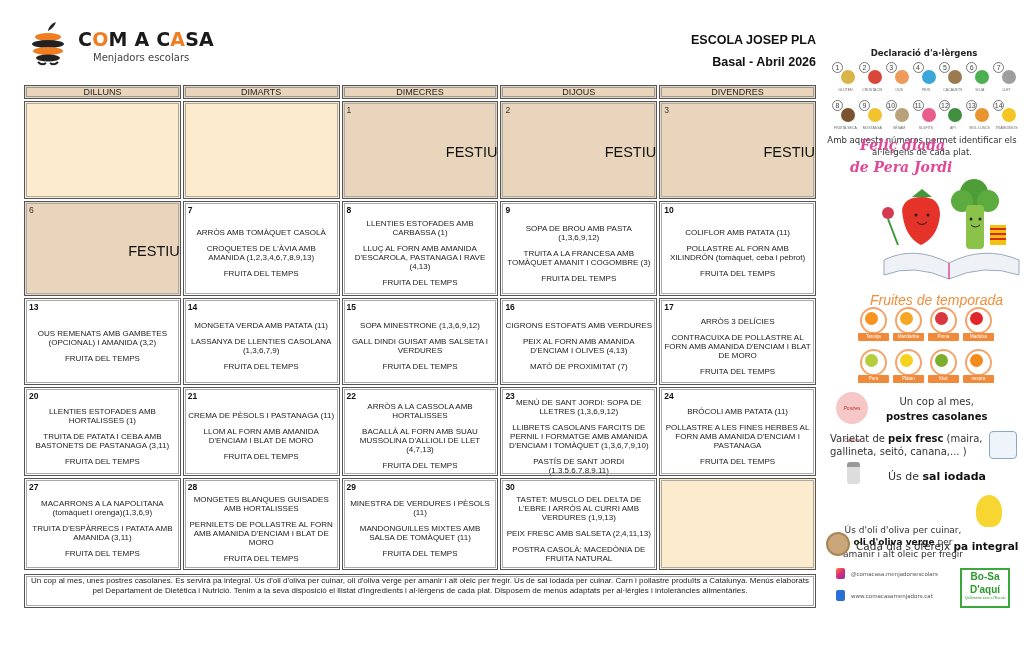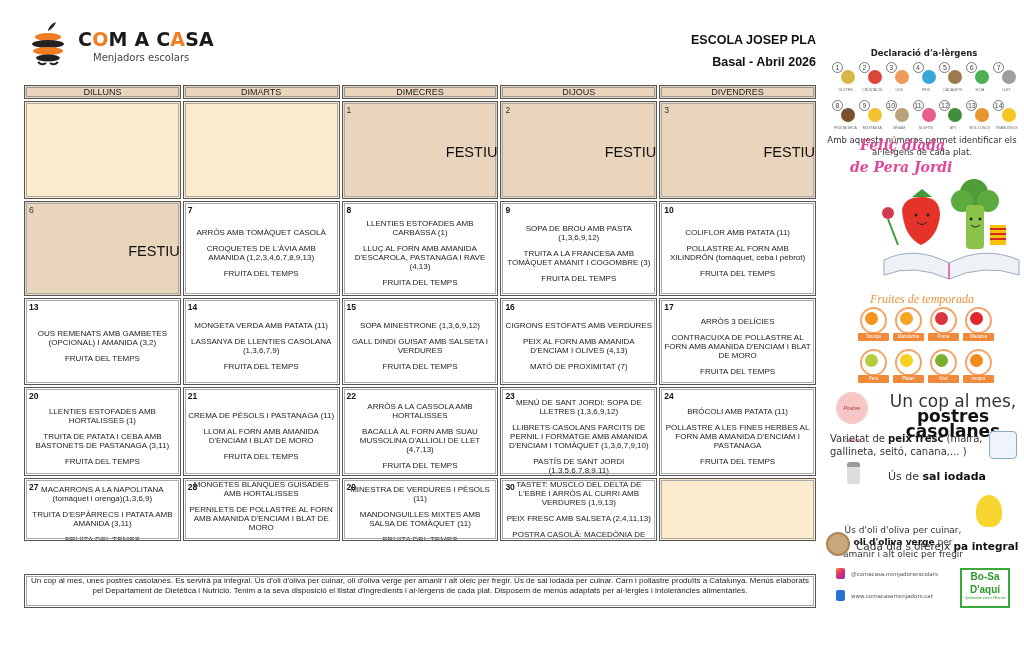--- a/index.html
+++ b/index.html
@@ -15,21 +15,21 @@
 
   
   .school { position: absolute; right: 208px; top: 33px; font-weight: bold; font-size: 12.5px; color: #111; text-align: right; white-space: nowrap; }
   .period { position: absolute; right: 208px; top: 55px; font-weight: bold; font-size: 12.5px; color: #111; text-align: right; white-space: nowrap; }
 
   
   .calendar { position: absolute; left: 24px; top: 85px; width: 792px; }
   .head-row { display: grid; grid-template-columns: repeat(5, 1fr); gap: 2px; height: 14px; margin-bottom: 2px; }
   .head-cell { background: #e9d5bb; border: 1px solid #555; outline: 1px solid #999; outline-offset: -3px; font-size: 9px; text-align: center; line-height: 12px; color: #222; }
   .week { display: grid; grid-template-columns: repeat(5, 1fr); gap: 2px; margin-bottom: 2px; }
-  .w0 { height: 98px; } .w1 { height: 95px; } .w2 { height: 87px; } .w3 { height: 89px; } .w4 { height: 63px; border-radius: 23px; }
+  .w0 { height: 98px; } .w1 { height: 95px; } .w2 { height: 87px; } .w3 { height: 89px; } .w4 { height: 92px; border-radius: 23px; }
   .day { position: relative; border: 1px solid #555; outline: 1px solid #aaa; outline-offset: -3px; background: #fff; overflow: hidden; padding: 3px 4px 2px; }
   .day.empty { background: #fdebcd; }
   .day.holiday { background: #e9d5bb; }
   .day-num { font-size: 8.5px; font-weight: bold; color: #111; line-height: 10px; }
   .holiday .day-num { font-weight: normal; color: #333; }
   .festiu { position: absolute; left: 0; right: 0; top: 44%; text-align: right; font-weight: normal; font-size: 14.5px; color: #111; }
   .dishes { display: flex; flex-direction: column; align-items: center; justify-content: center; height: calc(100% - 12px); gap: 7px; }
   .dish { font-size: 8px; line-height: 9px; text-align: center; color: #222; }
 
   .footnote { position: absolute; left: 24px; top: 574px; width: 792px; height: 34px; border: 1px solid #555; outline: 1px solid #aaa; outline-offset: -3px; font-size: 8px; line-height: 9.5px; text-align: center; padding: 1px 6px; color: #222; }
@@ -40,21 +40,21 @@
   .allergen-grid { position: absolute; left: 8px; top: 18px; width: 188px; display: grid; grid-template-columns: repeat(7, 1fr); row-gap: 4px; }
   .alg { position: relative; height: 34px; text-align: center; }
   .alg .n { position: absolute; left: 0; top: 0; width: 11px; height: 11px; border: 1px solid #777; border-radius: 50%; font-size: 7px; line-height: 10px; background: #fff; color: #444; text-align: center; }
   .alg .ic { position: absolute; left: 9px; top: 8px; width: 14px; height: 14px; border-radius: 50%; }
   .alg .lbl { position: absolute; left: -2px; right: -2px; top: 26px; font-size: 3.5px; color: #666; }
   .allergen-note { position: absolute; left: 0; top: 90px; width: 196px; text-align: center; font-family: "DejaVu Sans", sans-serif; font-size: 8.5px; line-height: 12px; color: #333; }
 
   .sant-jordi { position: absolute; left: 36px; top: 134px; font-family: "DejaVu Serif", serif; font-style: italic; font-weight: bold; font-size: 14px; line-height: 22px; color: #e0489a; }
   .illustration { position: absolute; left: 50px; top: 175px; width: 150px; height: 110px; }
 
-  .fruits-title { position: absolute; left: 46px; top: 292px; font-family: Liberation Serif, serif; font-style: italic; font-size: 12px; color: #f0903c; }
+  .fruits-title { position: absolute; left: 46px; top: 292px; font-family: Liberation Sans, sans-serif; font-style: italic; font-size: 14px; color: #f0903c; }
   .fruit-grid { position: absolute; left: 32px; top: 307px; width: 140px; display: grid; grid-template-columns: repeat(4, 1fr); row-gap: 6px; }
   .fruit { position: relative; height: 36px; }
   .fruit .circ { position: absolute; left: 4px; top: 0; width: 27px; height: 27px; border: 2px solid #f4a46a; border-radius: 50%; background: #fff; }
   .fruit .dot { position: absolute; left: 9px; top: 5px; width: 13px; height: 13px; border-radius: 50%; }
   .fruit .tag { position: absolute; left: 2px; top: 26px; width: 31px; height: 8px; background: #f08a3a; color: #fff; font-size: 4.5px; line-height: 8px; text-align: center; border-radius: 1px; }
 
   .info { position: absolute; font-family: "DejaVu Sans", sans-serif; color: #333; font-size: 9.5px; line-height: 13px; }
   .info b { color: #111; }
   .postres-badge { position: absolute; left: 12px; top: 392px; width: 32px; height: 32px; border-radius: 50%; background: #f6c7c7; font-size: 5px; color: #a33; text-align: center; line-height: 32px; font-style: italic; }
   .fish-badge { position: absolute; left: 165px; top: 431px; width: 28px; height: 28px; border: 1px solid #8aa9c6; border-radius: 4px; background: #eef4fa; }
@@ -412,21 +412,21 @@
     <span class="tag">Kiwi</span>
       </div>
       <div class="fruit">
         <span class="circ"></span>
     <span class="dot" style="background:#f28a1c"></span>
     <span class="tag">nespra</span>
       </div>
     </div>
 
   <div class="postres-badge">Postres Casola</div>
-  <div class="info" style="left:62px;top:394px;text-align:center;font-size:17px;line-height:15px;">
+  <div class="info" style="left:62px;top:394px;text-align:center;font-size:10px;line-height:15px;">
     <div>Un cop al mes,</div>
     <div style="font-weight:bold;color:#111;">postres casolanes</div>
   </div>
 
   <div class="info" style="left:6px;top:432px;width:160px;font-size:10px;">
     <span>Varietat de </span><b>peix fresc</b><span> (maira, gallineta, seitó, canana,... )</span>
   </div>
   <div class="fish-badge"></div>
 
   <div class="salt-ic"></div>

